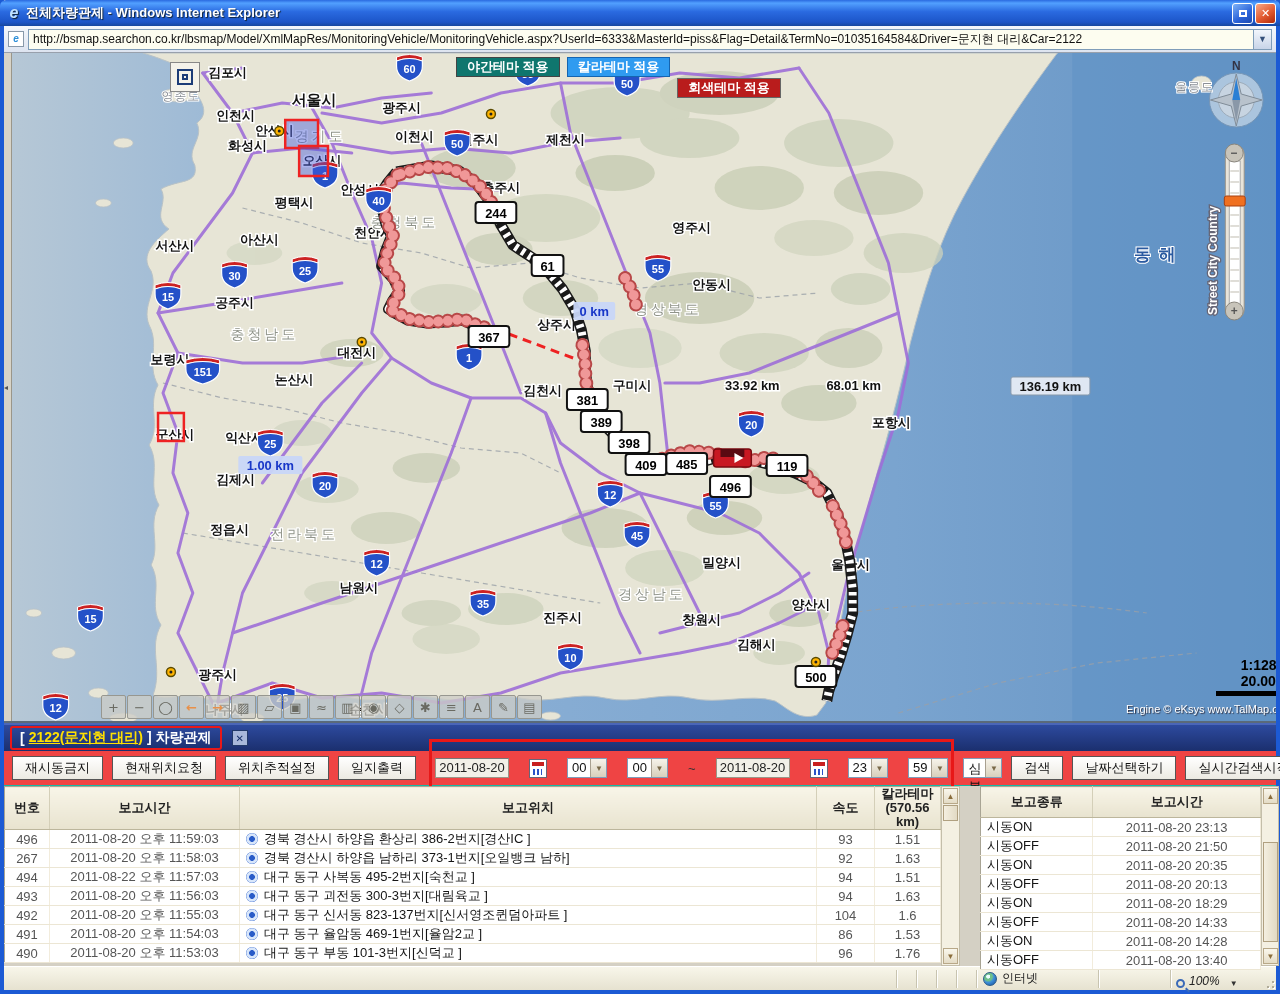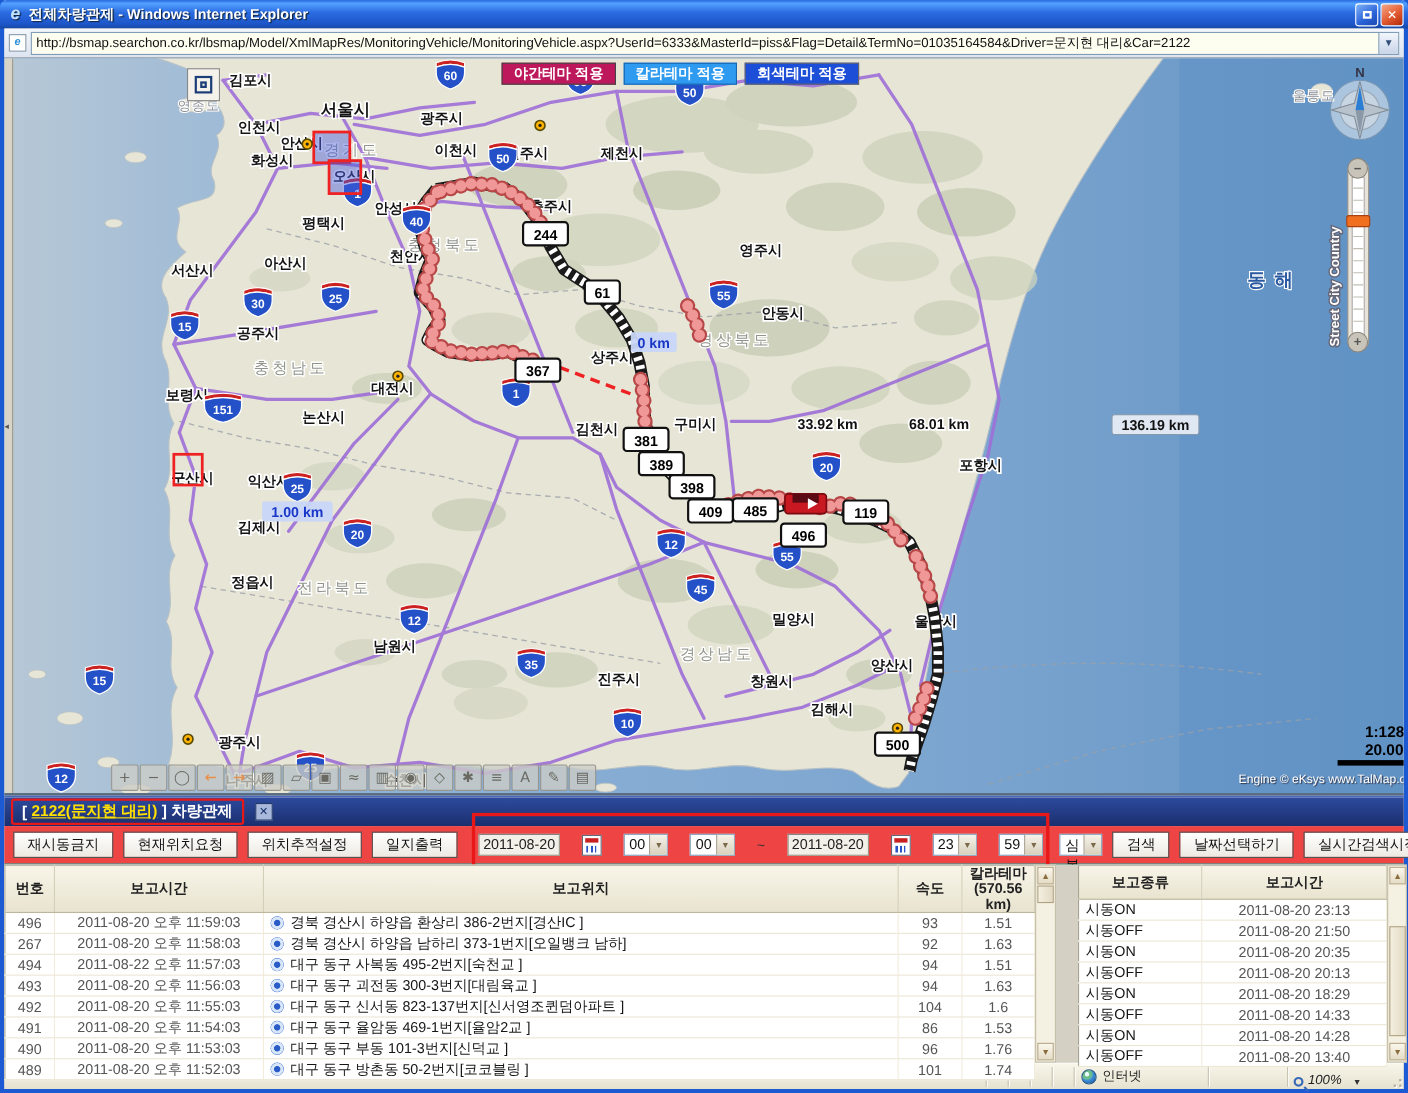--- a/index.html
+++ b/index.html
@@ -18,23 +18,23 @@
   .addressbar{height:27px;background:linear-gradient(#f4f7fc,#dde4f0);display:flex;align-items:center;padding:0 4px;border-bottom:1px solid #98a0ac;}
   .page-ico{width:16px;height:16px;background:#fff;border:1px solid #8899aa;font-size:10px;font-weight:bold;font-style:italic;color:#2e8fd8;text-align:center;line-height:14px;margin-right:4px;}
   .urlbox{flex:1;height:21px;background:#fdfdf0;border:1px solid #7f9db9;display:flex;align-items:center;}
   .urltext{flex:1;font-size:12px;color:#111;padding:0 4px;white-space:nowrap;overflow:hidden;}
   .urldrop{width:18px;height:100%;background:linear-gradient(#f2f6fc,#c8d4e8);border-left:1px solid #7f9db9;color:#35507a;font-size:9px;display:flex;align-items:center;justify-content:center;}
   
   .map-wrap{position:relative;height:670px;overflow:hidden;background:#86add4;border-bottom:2px solid #5a6a7a;}
   .left-strip{position:absolute;left:0;top:0;width:8px;height:100%;background:#d8d4c8;border-right:1px solid #9a968a;color:#555;font-size:8px;display:flex;align-items:center;z-index:30;}
   .theme-btns{position:absolute;left:452px;top:4px;display:flex;gap:7px;z-index:30;}
   .theme-btn{height:20px;padding:0 10px;font-size:13px;font-weight:bold;color:#fff;border:1px solid #444;display:flex;align-items:center;}
-  .theme-night{background:#be185d;}
+  .theme-night{background:#0f766e;}
   .theme-color{background:#2f9bf0;border-color:#1565b0;}
-  .theme-gray{background:#1d4ed8;border-color:#666;}
+  .theme-gray{background:#b91c1c;border-color:#666;margin-top:21px;}
   .overview-btn{position:absolute;left:166px;top:9px;width:30px;height:30px;background:#f4f2ea;border:1px solid #888;display:flex;align-items:center;justify-content:center;z-index:30;}
   .overview-btn .o1{width:16px;height:16px;border:2px solid #1c3c78;display:flex;align-items:center;justify-content:center;}
   .overview-btn .o2{width:6px;height:6px;border:2px solid #1c3c78;}
   .map-toolbar{position:absolute;left:97px;top:642px;display:flex;gap:1px;z-index:30;}
   .mtb{width:25px;height:24px;background:rgba(205,205,198,.78);border:1px solid #979790;border-radius:2px;color:#6a6a62;font-size:13px;line-height:21px;text-align:center;font-family:"DejaVu Sans",sans-serif;}
   .mtb.accent{color:#e8904a;font-weight:bold;}
   .scale-block{position:absolute;left:1206px;top:604px;width:90px;text-align:right;z-index:30;font-weight:bold;font-size:14px;color:#000;line-height:16px;}
   .scale-bar{margin-top:2px;margin-left:6px;width:62px;height:5px;background:#000;}
   .engine-credit{position:absolute;left:1122px;top:650px;width:170px;color:#fff;font-size:11px;text-shadow:1px 1px 1px #334;white-space:nowrap;z-index:30;}
   
@@ -689,27 +689,20 @@
             <td class="c">86</td>
             <td class="c">1.53</td>
           </tr>
           <tr>
             <td class="c">490</td>
             <td class="c">2011-08-20 오후 11:53:03</td>
             <td class="loc"><span class="row-icon"></span><span>대구 동구 부동 101-3번지[신덕교 ]</span></td>
             <td class="c">96</td>
             <td class="c">1.76</td>
           </tr>
-          <tr>
-            <td class="c">489</td>
-            <td class="c">2011-08-20 오후 11:52:03</td>
-            <td class="loc"><span class="row-icon"></span><span>대구 동구 방촌동 50-2번지[코코블링 ]</span></td>
-            <td class="c">101</td>
-            <td class="c">1.74</td>
-          </tr>
         </tbody>
     </table>
     <div class="sbar" id="sb-left">
       <span class="ab" style="top:1px">▲</span>
       <span class="th" style="top:18px;height:16px"></span>
       <span class="ab" style="bottom:1px">▼</span>
     </div>
     <table id="event-table">
       <colgroup>
           <col style="width:112px">

